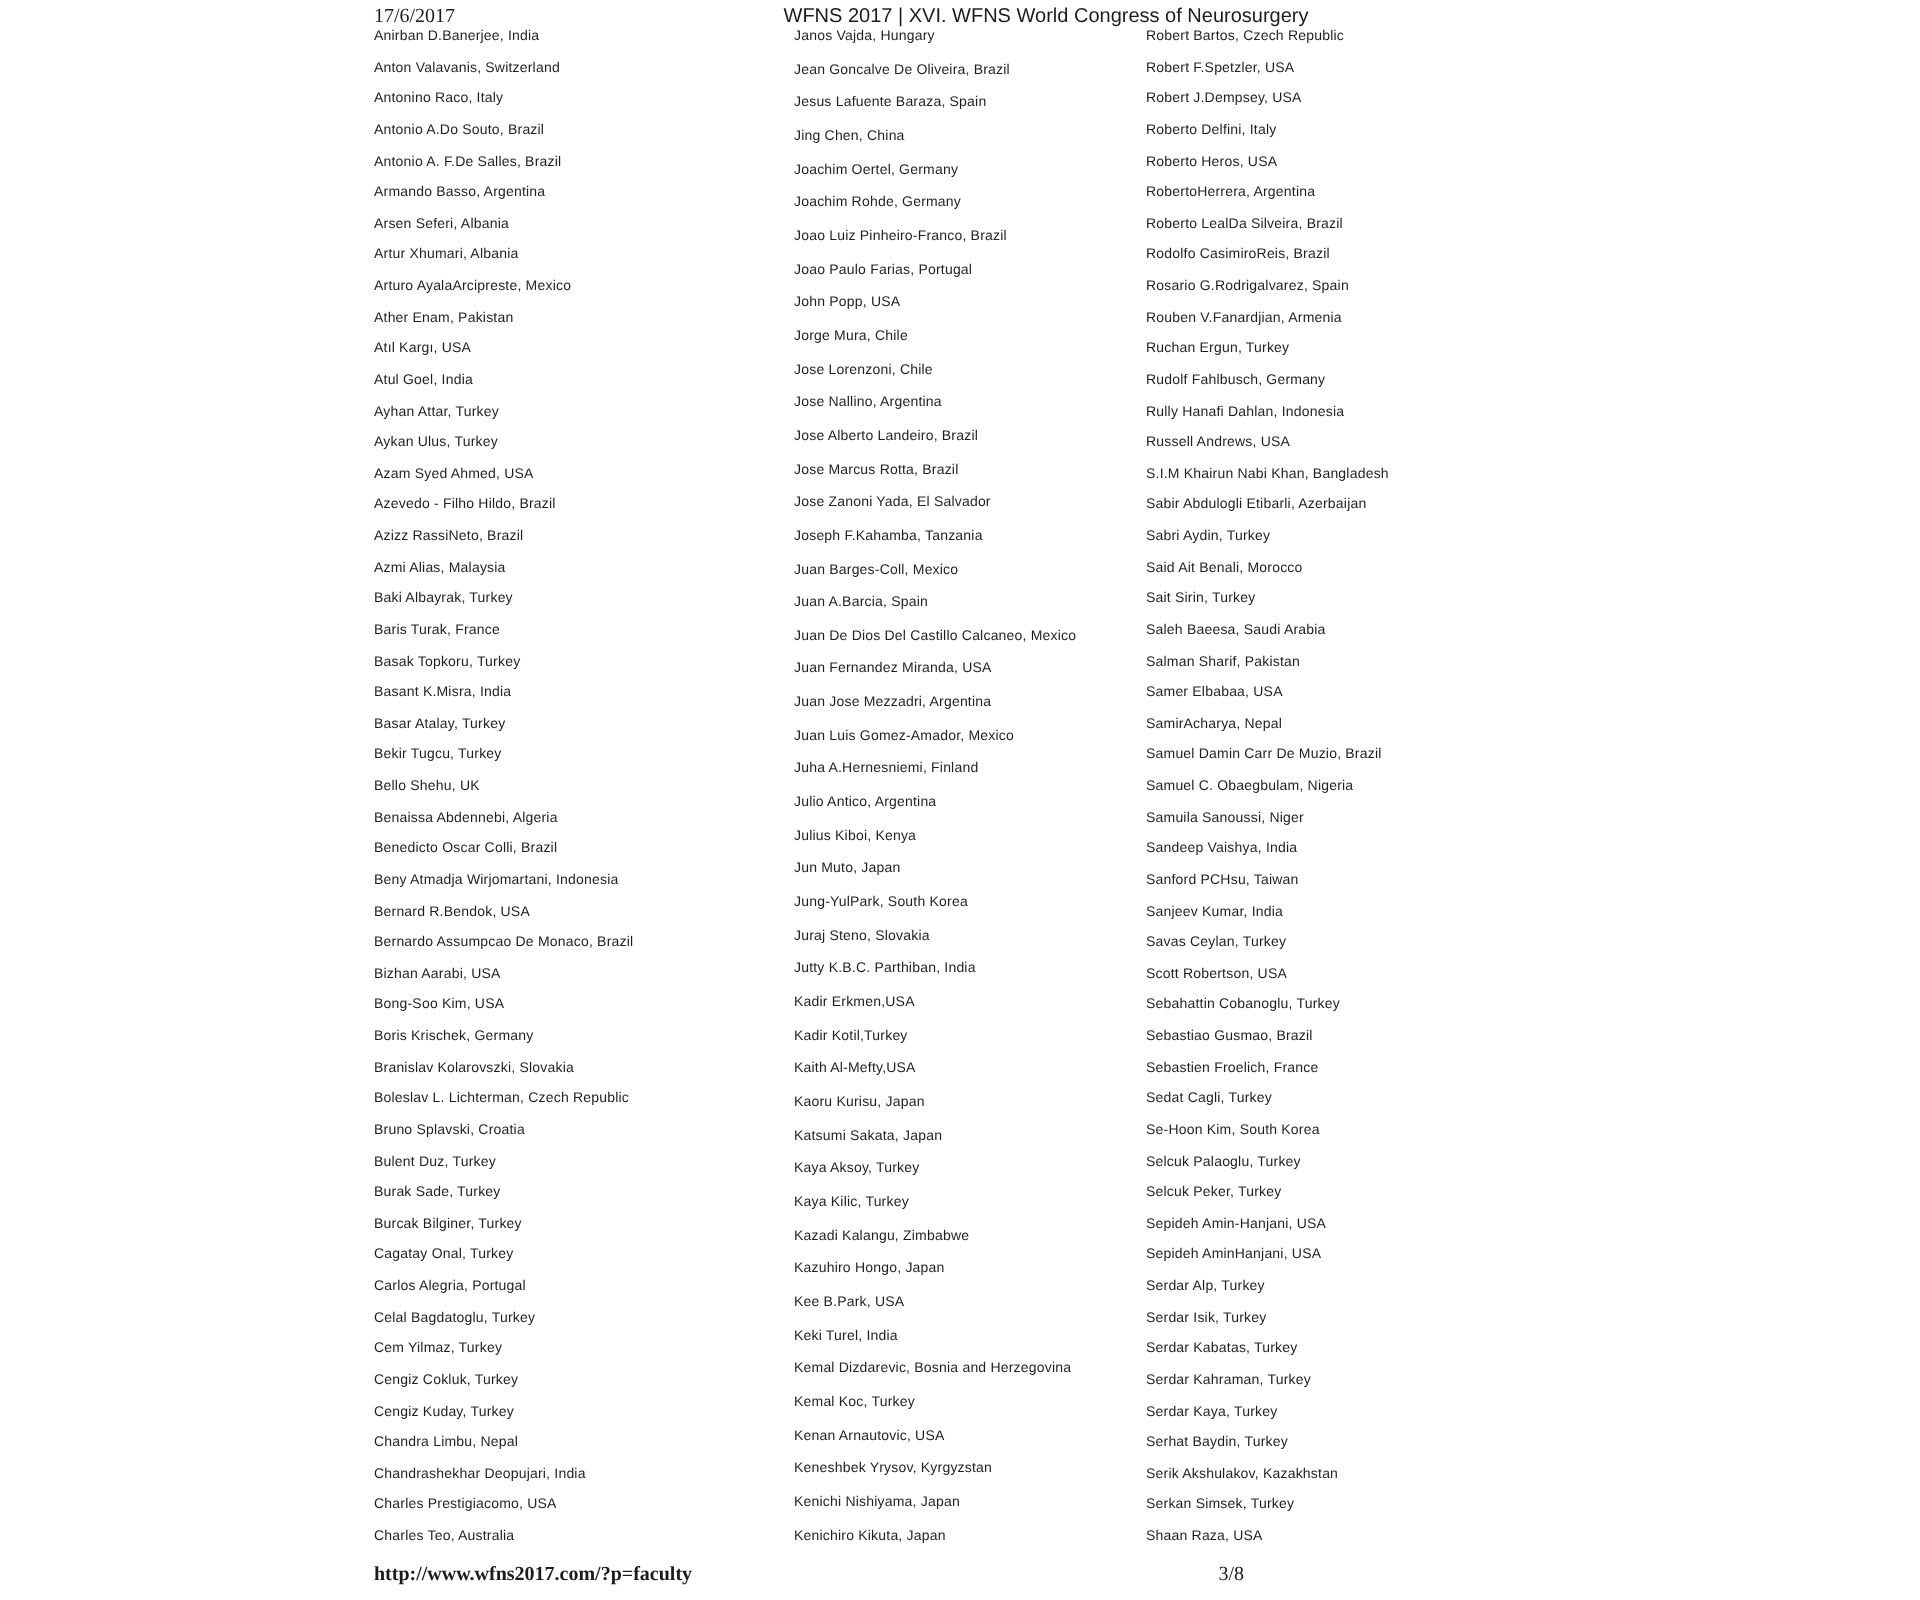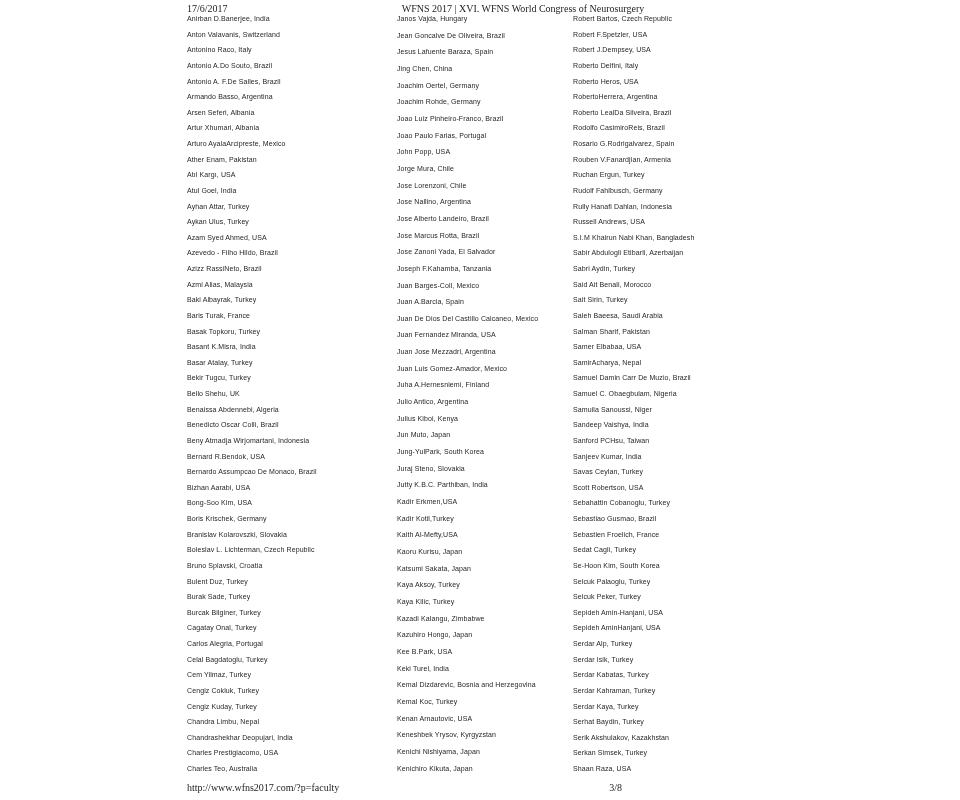--- a/index.html
+++ b/index.html
@@ -19,21 +19,21 @@
     font-family: "Liberation Serif", serif;
     font-size: 10px;
     color: #1c1c1c;
     white-space: nowrap;
   }
   .print-header-title {
     position: absolute;
     left: 523px;
     top: 3px;
     transform: translateX(-50%);
-    font-family: Liberation Serif, serif;
+    font-family: Liberation Sans, sans-serif;
     font-size: 10px;
     color: #1c1c1c;
     white-space: nowrap;
   }
   .columns-wrap {
     position: absolute;
     top: 15px;
     left: 0;
     width: 960px;
     height: 758px;
@@ -57,20 +57,21 @@
     letter-spacing: 0.1px;
   }
   .print-footer-url {
     position: absolute;
     left: 187px;
     top: 782px;
     font-family: "Liberation Serif", serif;
     font-size: 10px;
     color: #1c1c1c;
     white-space: nowrap;
+    font-weight: bold;
   }
   .print-footer-page {
     position: absolute;
     right: 190px;
     top: 782px;
     font-family: "Liberation Serif", serif;
     font-size: 10px;
     color: #1c1c1c;
     white-space: nowrap;
   }

